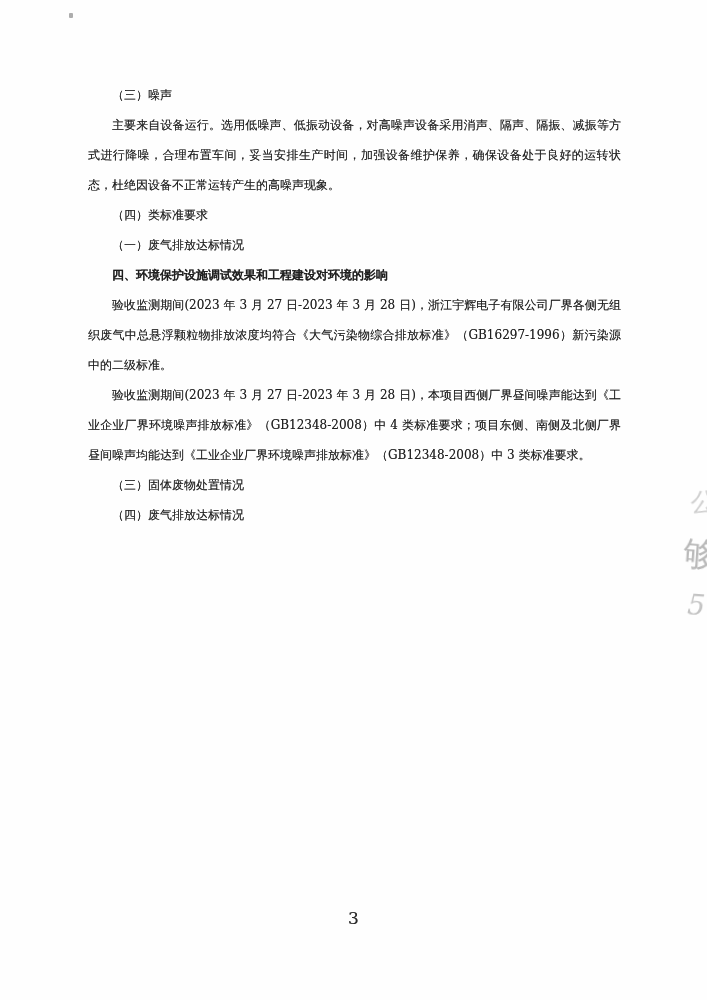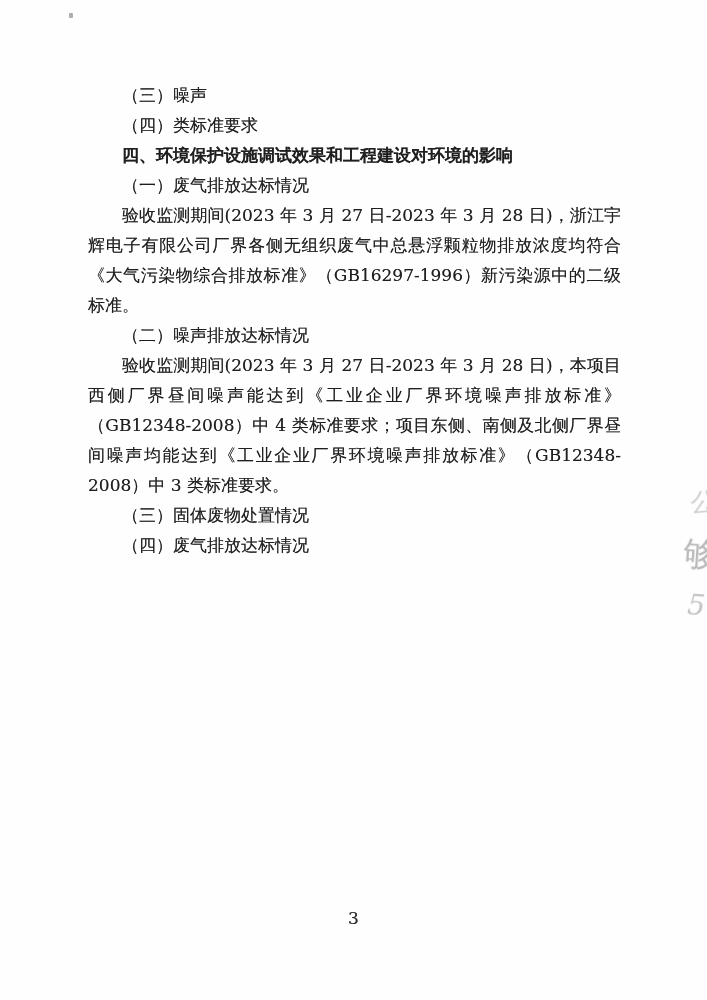--- a/index.html
+++ b/index.html
@@ -14,21 +14,21 @@
     color: #1f1f1f;
   }
   .content {
     position: absolute;
     left: 88px;
     top: 80px;
     width: 533px;
   }
   .para {
     margin: 0;
-    font-size: 17px;
+    font-size: 12px;
     line-height: 30px;
     text-align: justify;
     text-justify: inter-character;
     text-indent: 2em;
     text-shadow: 0 0 0.5px rgba(20,20,20,0.55);
   }
   .para.sub, .para.heading { text-align: left; }
   .para.heading { font-weight: bold; }
   .speck {
     position: absolute;
@@ -73,25 +73,25 @@
   }
 </style>
 </head>
 <body>
 
 <div class="page">
   <div class="speck"></div>
 
   <main class="content" id="content">
       <p class="para sub">（三）噪声</p>
+      <p class="para body">主要来自设备运行。选用低噪声、低振动设备，对高噪声设备采用消声、隔声、隔振、减振等方式进行降噪，合理布置车间，妥当安排生产时间，加强设备维护保养，确保设备处于良好的运转状态，杜绝因设备不正常运转产生的高噪声现象。</p>
       <p class="para sub">（四）类标准要求</p>
+      <p class="para sub">（一）废气排放达标情况</p>
       <p class="para heading">四、环境保护设施调试效果和工程建设对环境的影响</p>
-      <p class="para sub">（一）废气排放达标情况</p>
       <p class="para body">验收监测期间(2023 年 3 月 27 日-2023 年 3 月 28 日)，浙江宇辉电子有限公司厂界各侧无组织废气中总悬浮颗粒物排放浓度均符合《大气污染物综合排放标准》（GB16297-1996）新污染源中的二级标准。</p>
-      <p class="para sub">（二）噪声排放达标情况</p>
       <p class="para body">验收监测期间(2023 年 3 月 27 日-2023 年 3 月 28 日)，本项目西侧厂界昼间噪声能达到《工业企业厂界环境噪声排放标准》（GB12348-2008）中 4 类标准要求；项目东侧、南侧及北侧厂界昼间噪声均能达到《工业企业厂界环境噪声排放标准》（GB12348-2008）中 3 类标准要求。</p>
       <p class="para sub">（三）固体废物处置情况</p>
       <p class="para sub">（四）废气排放达标情况</p>
     </main>
 
   <div class="margin-marks" id="marks">
       <span class="margin-mark m1">公</span>
       <span class="margin-mark m2">够</span>
       <span class="margin-mark m3">5</span>
     </div>

